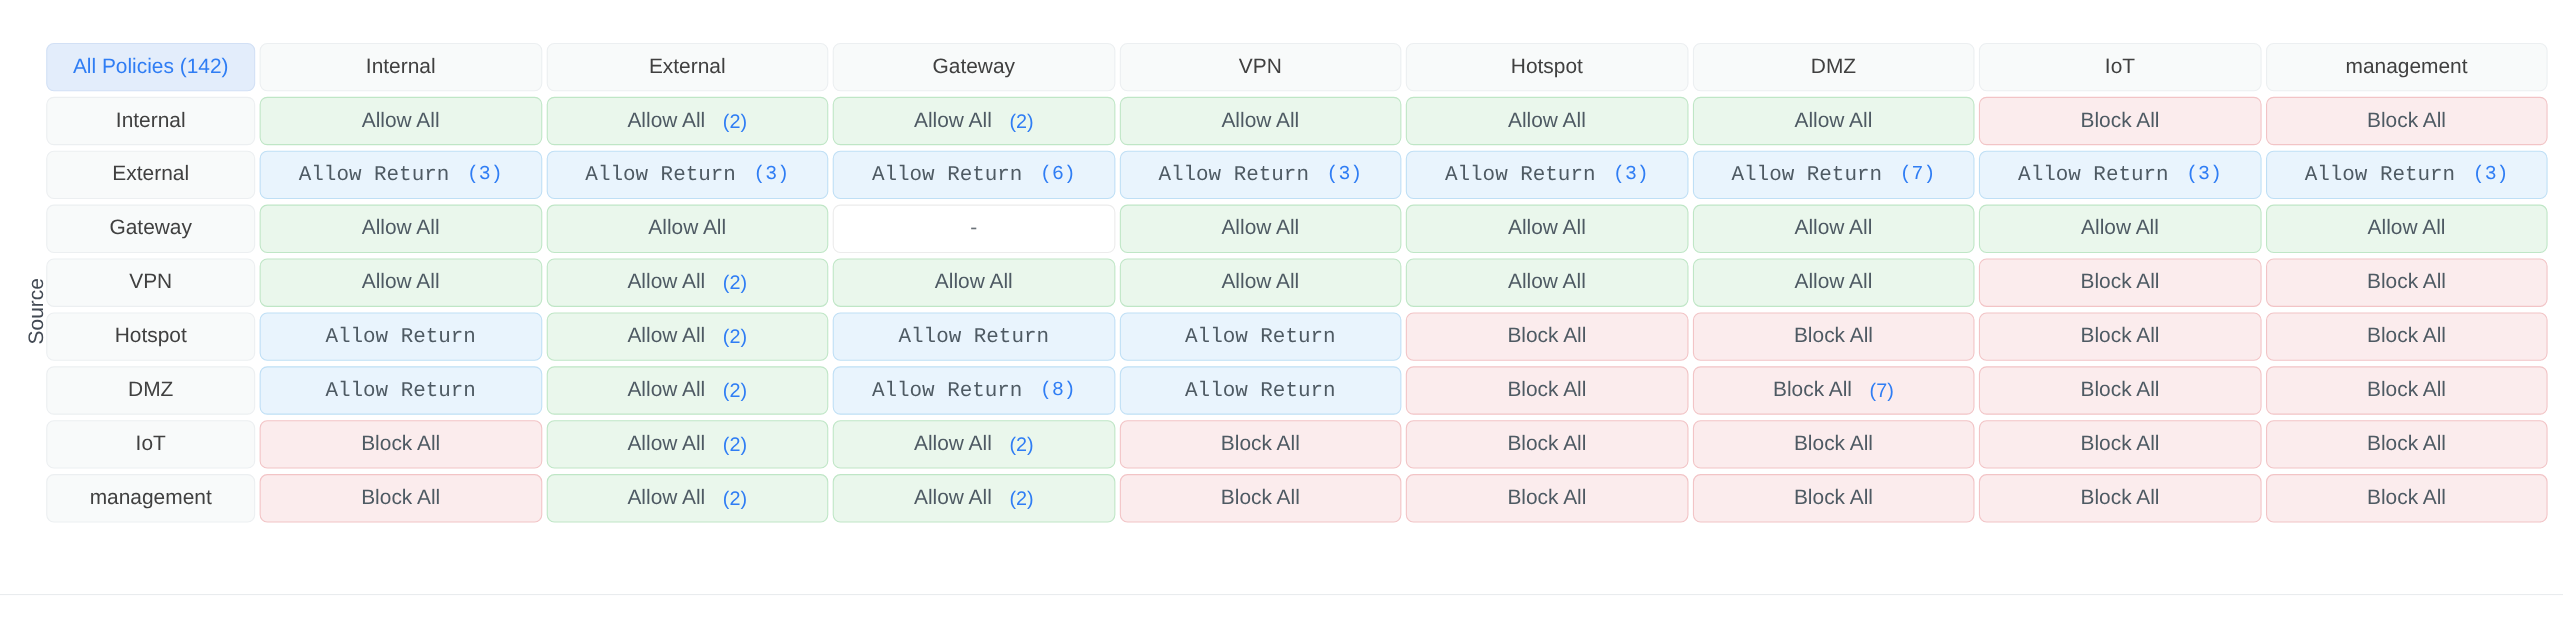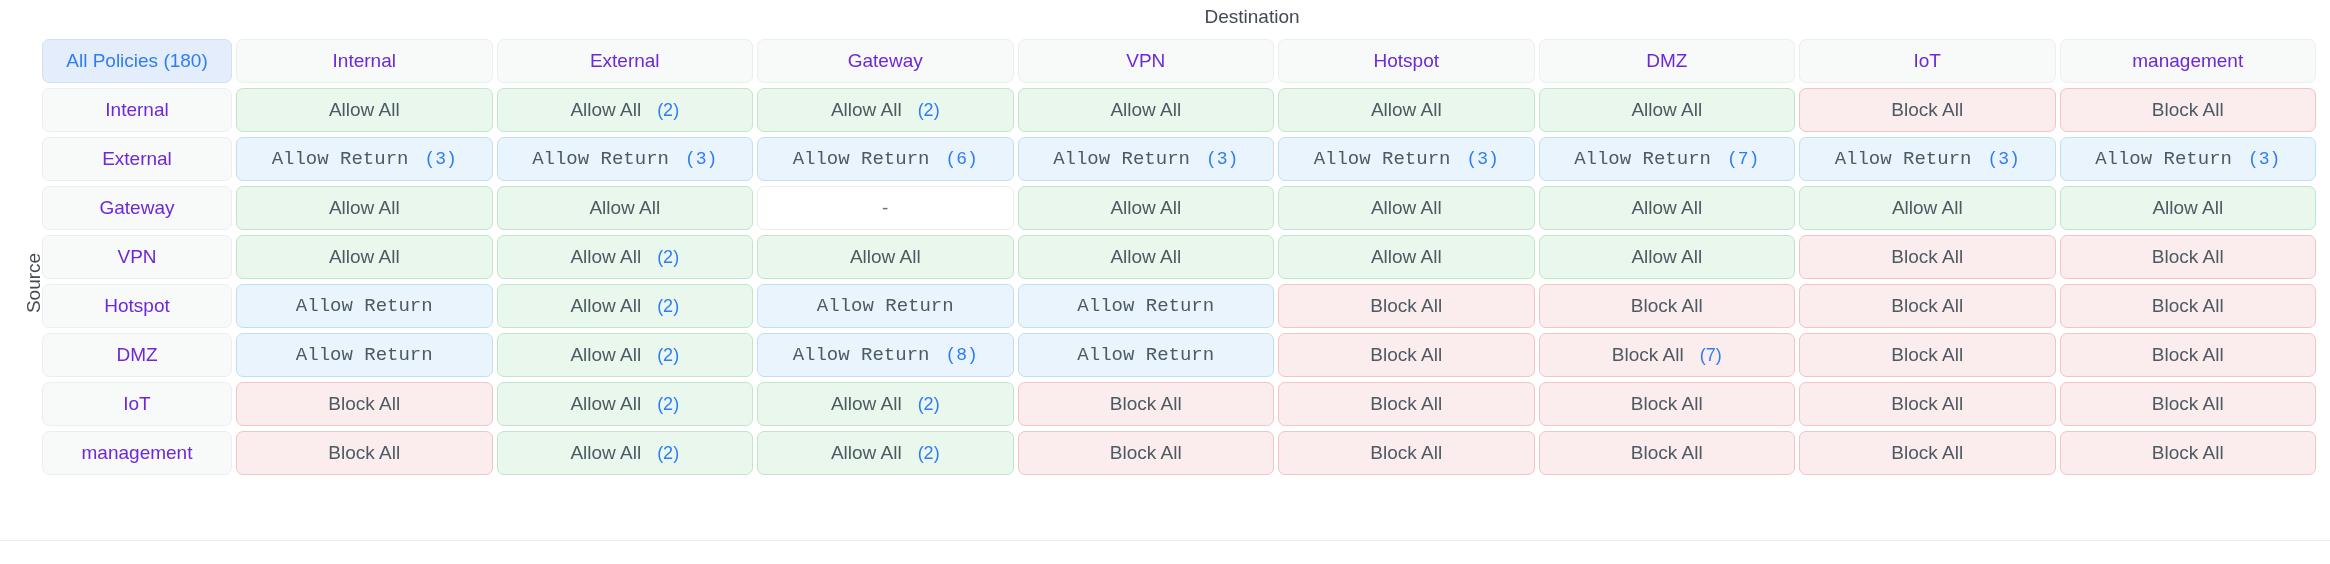--- a/index.html
+++ b/index.html
@@ -66,21 +66,21 @@
 
   
   .hdr-corner {
     background: #e3edfb;
     border: 1px solid #d2e0f5;
     color: #2f7df4;
   }
   .hdr-col, .hdr-row {
     background: #f8fafa;
     border: 1px solid #eceff1;
-    color: #6d28d9;
+    color: #404040;
   }
 
   
   .st-allow {
     background: #eaf7ec;
     border: 1px solid #bfe6c6;
     color: #4e5a63;
     margin-left: 16px;
   }
   .st-return {
@@ -121,39 +121,38 @@
     width: 2330px;
     height: 1px;
     background: #e9ecee;
   }
 </style>
 </head>
 <body>
 
 <div id="root">
 
-  <div class="dest-title">Destination</div>
 
   <div class="src-title">Source</div>
 
   <table class="matrix">
     <colgroup id="matrix-cols">
         <col class="c-head">
         <col class="c-cell">
         <col class="c-cell">
         <col class="c-cell">
         <col class="c-cell">
         <col class="c-cell">
         <col class="c-cell">
         <col class="c-cell">
         <col class="c-cell">
       </colgroup>
     <thead>
       <tr>
-        <td class="hdr-corner">All Policies (180)</td>
+        <td class="hdr-corner">All Policies (142)</td>
       <td class="hdr-col">Internal</td>
           <td class="hdr-col">External</td>
           <td class="hdr-col">Gateway</td>
           <td class="hdr-col">VPN</td>
           <td class="hdr-col">Hotspot</td>
           <td class="hdr-col">DMZ</td>
           <td class="hdr-col">IoT</td>
           <td class="hdr-col">management</td>
         </tr>
     </thead>

